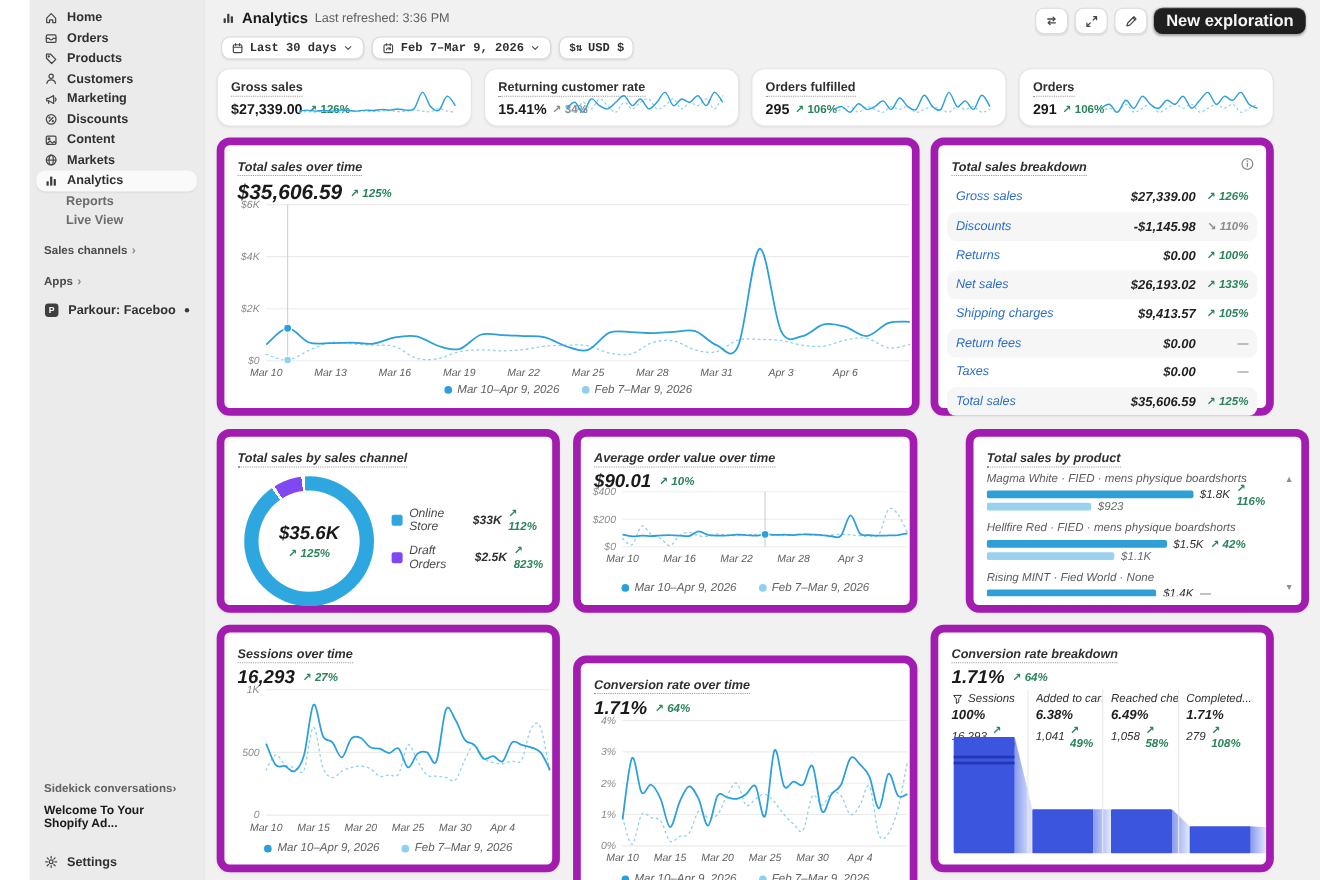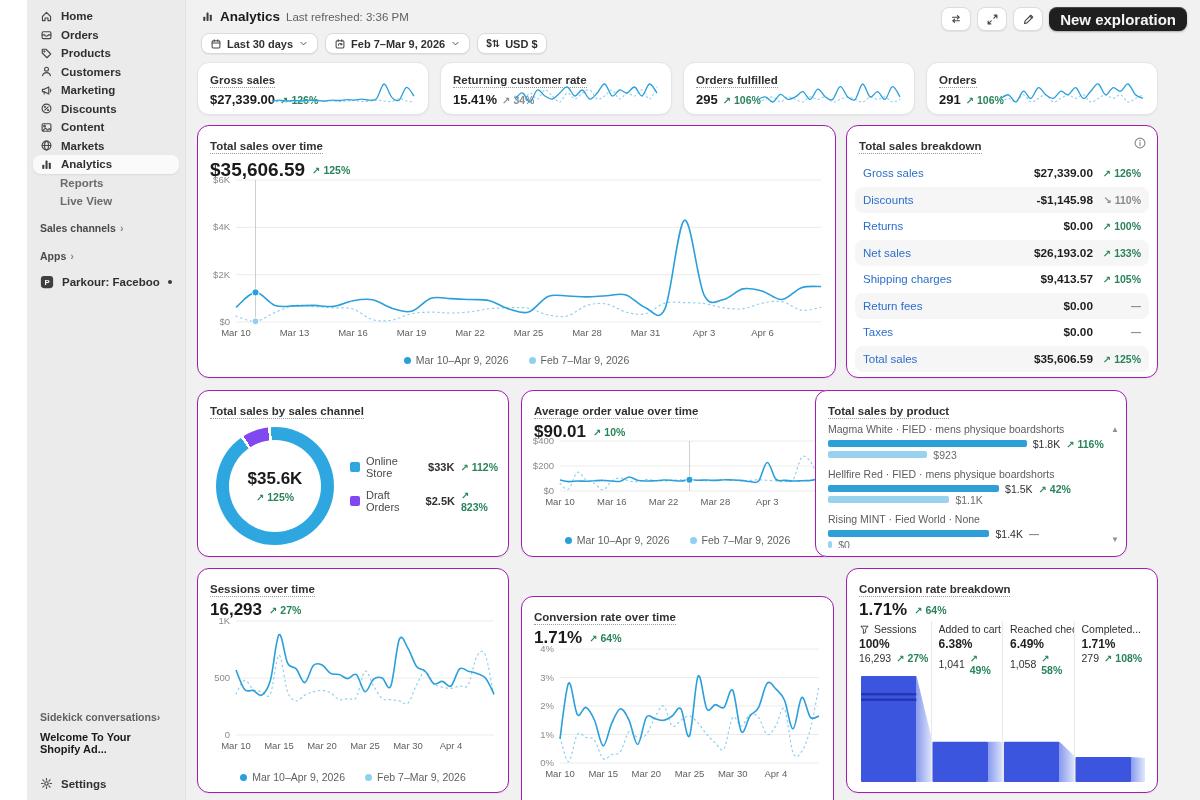--- a/index.html
+++ b/index.html
@@ -21,25 +21,25 @@
   
   #main{position:absolute;left:185px;top:0;width:1015px;height:800px;background:#f1f1f1;border-left:1px solid #e2e2e2;}
   #hdr-title{position:absolute;left:15px;top:9px;display:flex;align-items:center;gap:6px;}
   #hdr-title .t{font-size:13.5px;font-weight:bold;color:#1a1a1a;}
   #hdr-title .sub{font-size:11.5px;color:#616161;}
   #hdr-actions{position:absolute;right:13px;top:7px;display:flex;gap:6px;align-items:center;}
   .icon-btn{width:30px;height:24px;background:#fff;border:1px solid #dcdcdc;border-radius:8px;
     box-shadow:0 1px 1px rgba(0,0,0,.07);display:flex;align-items:center;justify-content:center;cursor:pointer;}
   .dark-btn{height:24px;padding:0 11px;background:#1f1f1f;border-radius:8px;color:#f5f5f5;font-size:15px;
     font-weight:bold;display:flex;align-items:center;box-shadow:inset 0 1px 0 rgba(255,255,255,.18),0 1px 2px rgba(0,0,0,.3);cursor:pointer;}
-  #pills{position:absolute;left:15px;top:33px;display:flex;gap:7px;}
+  #pills{position:absolute;left:15px;top:33px;display:flex;gap:7px;font-family:Liberation Mono, monospace;}
   .pill{height:21px;background:#fff;border:1px solid #dadada;border-radius:8px;box-shadow:0 1px 1px rgba(0,0,0,.06);
     display:flex;align-items:center;gap:5px;padding:0 8px;font-size:11px;font-weight:bold;color:#303030;cursor:pointer;}
   
-  .card{position:absolute;background:#fff;border:1px solid #a21caf;border-radius:12px;box-shadow:0 1px 2px rgba(0,0,0,.05);}
+  .card{position:absolute;background:#fff;border:7px solid #a21caf;border-radius:12px;box-shadow:0 1px 2px rgba(0,0,0,.05);font-style:italic;}
   #kpi-row{position:absolute;left:11px;top:62px;width:961px;height:50px;display:grid;grid-template-columns:repeat(4,1fr);gap:11px;}
   .kpi{position:relative;background:#fff;border:1px solid #e4e4e4;border-radius:12px;box-shadow:0 1px 2px rgba(0,0,0,.05);padding:7px 12px;}
   .ctitle{font-size:11.5px;font-weight:bold;color:#303030;border-bottom:1px dotted #9a9a9a;padding-bottom:1px;display:inline-block;}
   .kpi-val{font-size:13px;font-weight:bold;color:#1a1a1a;margin-top:4px;display:flex;align-items:center;gap:5px;}
   .delta{font-size:10.5px;font-weight:bold;}
   .delta.g{color:#29845a;} .delta.m{color:#8a8a8a;}
   .spark{position:absolute;right:10px;bottom:7px;}
   .bigval{font-size:19px;font-weight:bold;color:#1a1a1a;display:flex;align-items:center;gap:7px;margin-top:5px;}
   .card .pad{padding:10px 12px 0;}
   .chartbox{position:absolute;left:6px;right:6px;}
@@ -508,21 +508,21 @@
           <path d="M32 48.5 C 33.4 49.4, 37.8 56.0, 40.6 54.1 C 43.5 52.3, 46.4 38.8, 49.3 37.3 C 52.1 35.7, 55.0 42.9, 57.9 44.8 C 60.8 46.6, 63.7 46.8, 66.5 48.5 C 69.4 50.2, 72.3 55.4, 75.2 55.0 C 78.0 54.6, 80.9 48.0, 83.8 46.0 C 86.7 44.0, 89.6 42.9, 92.4 42.9 C 95.3 42.9, 98.2 45.4, 101.1 46.0 C 103.9 46.6, 106.8 46.9, 109.7 46.6 C 112.6 46.4, 115.5 44.7, 118.3 44.5 C 121.2 44.3, 124.1 45.1, 127.0 45.4 C 129.8 45.6, 132.7 46.0, 135.6 46.0 C 138.5 46.0, 141.4 45.6, 144.2 45.4 C 147.1 45.2, 150.0 44.8, 152.9 44.8 C 155.7 44.7, 158.6 44.9, 161.5 45.0 C 164.4 45.1, 167.3 45.2, 170.1 45.4 C 173.0 45.5, 175.9 46.0, 178.8 46.0 C 181.6 46.0, 184.5 45.5, 187.4 45.3 C 190.3 45.0, 193.2 44.5, 196.0 44.5 C 198.9 44.5, 201.8 45.1, 204.7 45.4 C 207.5 45.6, 210.4 46.0, 213.3 46.0 C 216.2 46.0, 219.1 45.6, 221.9 45.4 C 224.8 45.2, 227.7 44.8, 230.6 44.8 C 233.4 44.7, 236.3 45.0, 239.2 45.3 C 242.1 45.5, 245.0 45.8, 247.8 46.0 C 250.7 46.2, 253.6 46.8, 256.5 46.5 C 259.3 46.3, 262.2 48.5, 265.1 44.5 C 268.0 40.5, 270.9 25.2, 273.7 22.2 C 276.6 19.3, 279.5 23.1, 282.4 26.6 C 285.2 30.2, 289.6 40.7, 291.0 43.5" fill="none" stroke="#8fd0ef" stroke-width="1.2" stroke-dasharray="1.5 3.5" stroke-linecap="round"></path>
           <path d="M32 45 C 33.4 45.3, 37.8 46.5, 40.6 46.6 C 43.5 46.8, 46.4 46.1, 49.3 46.0 C 52.1 45.9, 55.0 46.3, 57.9 46.3 C 60.8 46.2, 63.7 45.9, 66.5 45.8 C 69.4 45.6, 72.3 45.3, 75.2 45.4 C 78.0 45.4, 80.9 45.9, 83.8 46.0 C 86.7 46.1, 89.6 46.9, 92.4 46.3 C 95.3 45.6, 98.2 42.2, 101.1 42.0 C 103.9 41.8, 106.8 44.6, 109.7 45.3 C 112.6 45.9, 115.5 45.9, 118.3 46.0 C 121.2 46.1, 124.1 45.9, 127.0 45.8 C 129.8 45.6, 132.7 45.1, 135.6 45.0 C 138.5 44.9, 141.4 45.2, 144.2 45.4 C 147.1 45.5, 150.0 46.1, 152.9 46.0 C 155.7 45.9, 158.6 44.9, 161.5 44.8 C 164.4 44.6, 167.3 45.2, 170.1 45.3 C 173.0 45.3, 175.9 45.0, 178.8 45.0 C 181.6 45.0, 184.5 45.4, 187.4 45.4 C 190.3 45.3, 193.2 44.8, 196.0 44.8 C 198.9 44.7, 201.8 44.9, 204.7 45.0 C 207.5 45.1, 210.4 45.1, 213.3 45.4 C 216.2 45.6, 219.1 46.4, 221.9 46.5 C 224.8 46.6, 227.7 49.2, 230.6 46.0 C 233.4 42.8, 236.3 27.8, 239.2 27.5 C 242.1 27.2, 245.0 41.1, 247.8 44.1 C 250.7 47.1, 253.6 45.1, 256.5 45.4 C 259.3 45.7, 262.2 45.9, 265.1 46.0 C 268.0 46.1, 270.9 45.9, 273.7 45.8 C 276.6 45.6, 279.5 45.7, 282.4 45.4 C 285.2 45.0, 289.6 44.0, 291.0 43.8" fill="none" stroke="#2a9fdb" stroke-width="1.6" stroke-linejoin="round"></path>
           <circle cx="161.5" cy="44.75" r="3.6" fill="#2a9fdb" stroke="#fff" stroke-width="1"></circle>
         </svg></div>
     <div class="legend" id="lg-aov" style="bottom:10px;">
         <span class="li"><span class="dot" style="background:#2a9fdb"></span>Mar 10–Apr 9, 2026</span>
   <span class="li"><span class="dot" style="background:#8fd0ef"></span>Feb 7–Mar 9, 2026</span>
       </div>
   </div>
 
-  <div class="card" style="left:629px;top:390px;width:312px;height:167px;">
+  <div class="card" style="left:692px;top:390px;width:312px;height:167px;">
     <div class="pad">
       <span class="ctitle">Total sales by product</span>
     </div>
     <div id="product-rows">
         <div class="prow">
           <div class="pname">Magma White · FIED · mens physique boardshorts</div>
    <div class="pbarline">
             <span class="pbar" style="width:72%;background:#2f9fd7"></span>
      <span class="pv">$1.8K</span>
             <span class="delta g"><span class="arr">↗</span> 116%</span>

